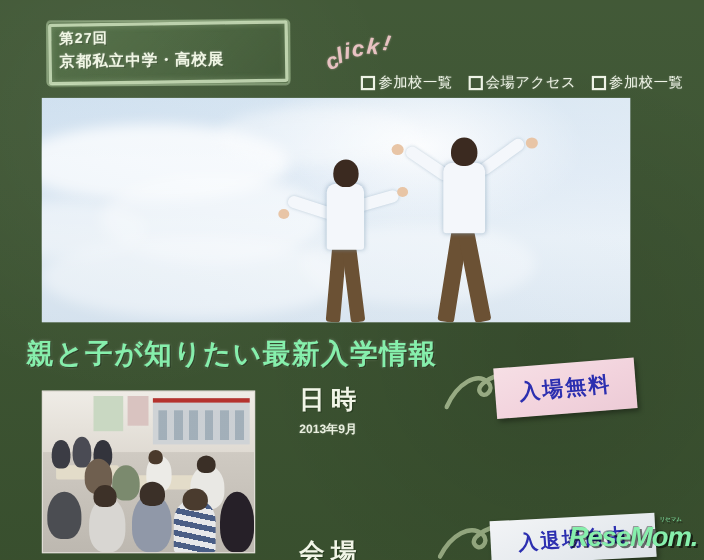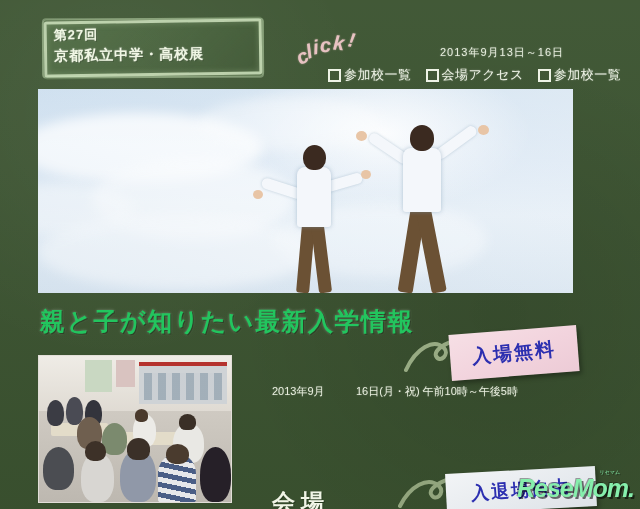--- a/index.html
+++ b/index.html
@@ -130,22 +130,22 @@
   .sB .st-body{left:33px;top:23px;width:38px;height:64px;}
   .sB .st-pants{left:34px;top:85px;width:15px;height:83px;transform:rotate(9deg);}
   .sB .st-pants.r{left:54px;top:85px;transform:rotate(-11deg);}
   .sB .st-arm.l{left:-4px;top:18px;width:46px;height:11px;transform:rotate(34deg);}
   .sB .st-arm.r{left:62px;top:12px;width:48px;height:11px;transform:rotate(-36deg);}
   .sB .st-hand.l{left:-14px;top:6px;width:11px;height:10px;}
   .sB .st-hand.r{left:108px;top:0px;width:11px;height:10px;}
 
   
   .headline{
-    position:absolute;left:40px;top:305px;
-    color:#22c55e;font-size:25px;font-weight:bold;letter-spacing:1.5px;
+    position:absolute;left:24px;top:305px;
+    color:#86efac;font-size:25px;font-weight:bold;letter-spacing:1.5px;
     text-shadow:1px 1px 0 rgba(30,48,24,.65), 0 0 3px rgba(255,255,255,.30);
   }
 
   
   .fair-photo{
     position:absolute;left:38px;top:355px;width:192px;height:146px;
     overflow:hidden;background:#d8d3cb;
     border:1px solid rgba(255,255,255,.25);
   }
   .fp-wall{position:absolute;left:0;top:0;right:0;height:42%;background:linear-gradient(180deg,#efece6,#ded9d1);}
@@ -161,21 +161,21 @@
   .nichiji{
     position:absolute;left:272px;top:348px;
     color:#f1f5e7;font-size:23px;font-weight:bold;letter-spacing:6px;
     text-shadow:1px 1px 0 rgba(30,48,24,.6);
   }
   .sched{
     position:absolute;left:272px;top:383px;
     color:#e9efdf;font-size:11px;line-height:1.48;
     text-shadow:0 0 2px rgba(255,255,255,.25);
   }
-  .sched-head{position:absolute;left:0;top:0;width:80px;}
+  .sched-head{position:absolute;left:0;top:0;width:80px;font-weight:bold;}
   .sched-rows{position:absolute;left:84px;top:0;white-space:nowrap;}
   .sched-rows div{margin-bottom:1px;}
 
   
   .swirl{position:absolute;pointer-events:none;opacity:.85;}
   .swirl1{left:404px;top:330px;width:70px;height:46px;}
   .swirl2{left:398px;top:472px;width:74px;height:40px;}
 
   
   .sticker{
@@ -228,21 +228,20 @@
     <div class="title-text">
       <span class="l1">第27回</span>
       <span class="l2">京都私立中学・高校展</span>
     </div>
   </div>
 
   <div class="click-word">
     <span class="c1">c</span><span class="c2">l</span><span class="c3">i</span><span class="c4">c</span><span class="c5">k</span><span class="c6">!</span>
   </div>
 
-  <div class="date-line">2013年9月13日～16日</div>
 
   <div class="nav">
     <div class="nav-item">
       <span class="nav-box"></span>
       <span>参加校一覧</span>
     </div>
     <div class="nav-item">
       <span class="nav-box"></span>
       <span>会場アクセス</span>
     </div>
@@ -311,25 +310,25 @@
     <div class="fp-person" style="left:46%;top:56%;width:12%;height:15%;background:#3b3028;"></div>
     <div class="fp-person" style="left:62%;top:68%;width:20%;height:32%;background:repeating-linear-gradient(12deg,#e7e8ea 0 5px,#4a5e86 5px 10px);border-radius:40% 40% 6% 6%;"></div>
     <div class="fp-person" style="left:66%;top:60%;width:12%;height:14%;background:#4a3b2e;"></div>
     <div class="fp-person" style="left:84%;top:62%;width:16%;height:38%;background:#262028;"></div>
   </div>
 
   <svg class="swirl swirl1" viewBox="0 0 70 46">
     <path d="M2 40 C12 18, 30 8, 40 18 C46 24, 36 34, 32 26 C30 21, 40 12, 56 10 L66 8" fill="none" stroke="#cfe0b4" stroke-width="4" stroke-linecap="round" opacity=".75"></path>
   </svg>
 
+  <div class="nichiji">日時</div>
 
   <div class="sched">
     <div class="sched-head">2013年9月</div>
     <div class="sched-rows">
-      <div>16日(月・祝) 午前10時～午後5時</div>
     </div>
   </div>
 
   <div class="sticker sticker-free">
     <span>入場無料</span>
   </div>
 
   <svg class="swirl swirl2" viewBox="0 0 74 40">
     <path d="M2 34 C12 14, 30 4, 41 14 C48 21, 37 31, 33 22 C31 17, 42 8, 58 6 L70 4" fill="none" stroke="#cfe0b4" stroke-width="4" stroke-linecap="round" opacity=".7"></path>
   </svg>

